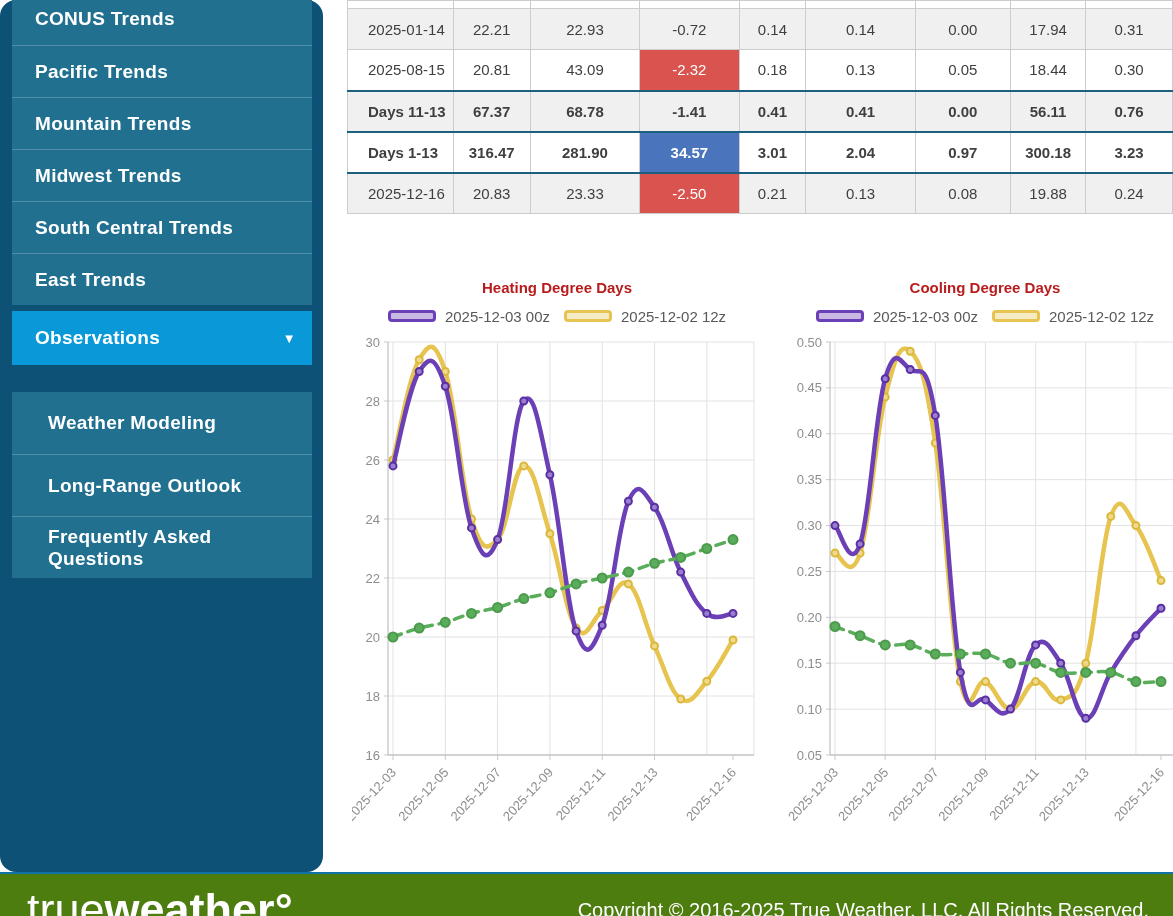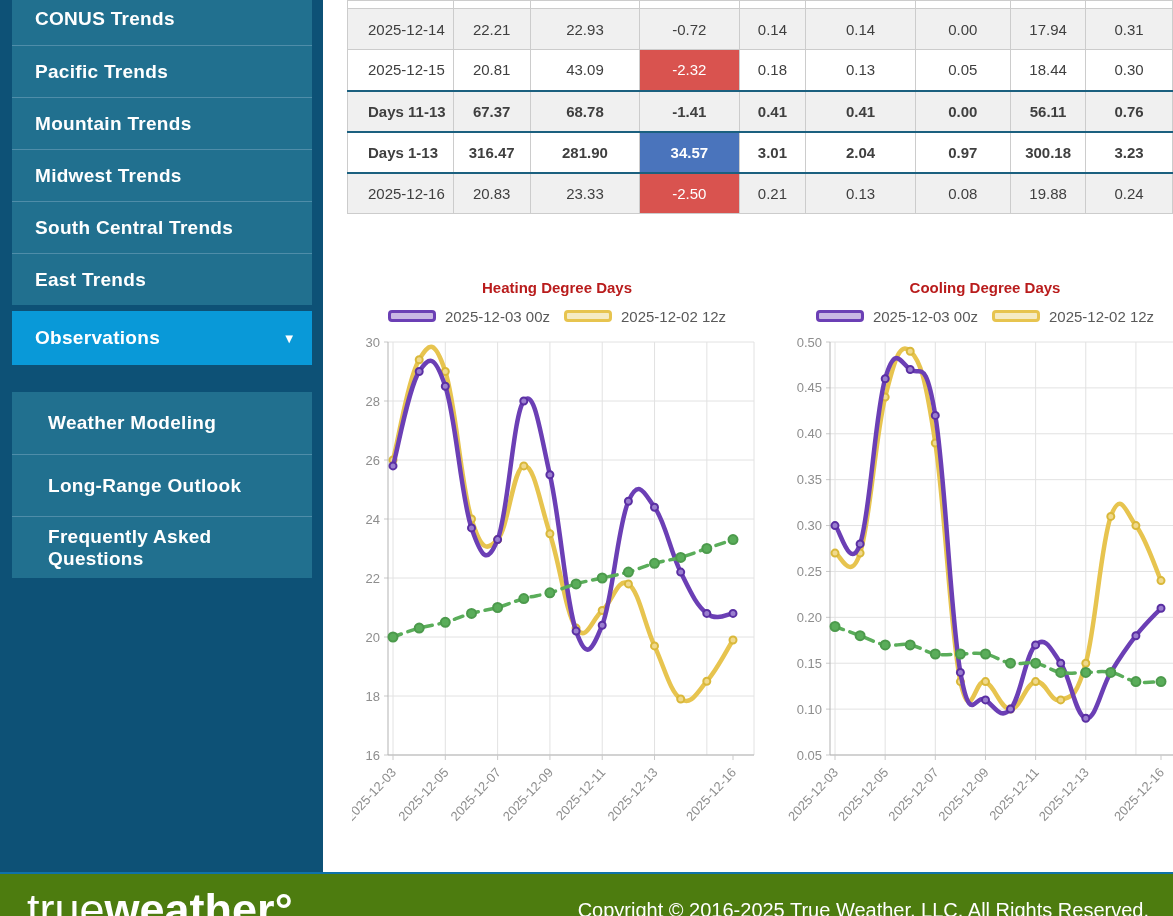--- a/index.html
+++ b/index.html
@@ -1,20 +1,20 @@
 <!DOCTYPE html>
 <html><head>
 <meta charset="utf-8">
 <style>
   * { margin:0; padding:0; box-sizing:border-box; }
   html,body { width:1173px; height:916px; overflow:hidden; }
   body { position:relative; background:#fff; font-family:"Liberation Sans",sans-serif; }
 
   
-  .sidebar { position:absolute; left:0; top:0; width:323px; height:872px; background:#0d5176; }
+  .sidebar { position:absolute; left:0; top:0; width:323px; height:872px; background:#0d5176;border-radius:16px; }
   .nav-group { position:absolute; left:12px; width:300px; }
   .nav-group.primary { top:-7px; }
   .nav-group.secondary { top:392px; }
   .nav-item { position:relative; height:52px; background:#21708f; display:flex; align-items:center;
               padding-left:23px; cursor:pointer; color:#fff; font-size:19px; font-weight:600;
               letter-spacing:.3px; }
   .nav-item + .nav-item { border-top:1px solid #4f8da9; }
   .nav-group.secondary .nav-item { height:62px;padding-left:36px; }
   .nav-item.active { background:#0999d8; height:54px; margin-top:6px; border-top:none; }
   .caret { position:absolute; right:16px; top:50%; transform:translateY(-50%); font-size:13px; }
@@ -111,32 +111,32 @@
           <td></td>
           <td></td>
           <td></td>
           <td></td>
           <td></td>
           <td></td>
           <td></td>
           <td></td>
         </tr>
         <tr class="gray ">
-          <td class="label-cell">2025-12-14</td>
+          <td class="label-cell">2025-01-14</td>
           <td>22.21</td>
           <td>22.93</td>
           <td>-0.72</td>
           <td>0.14</td>
           <td>0.14</td>
           <td>0.00</td>
           <td>17.94</td>
           <td>0.31</td>
         </tr>
         <tr class="">
-          <td class="label-cell">2025-12-15</td>
+          <td class="label-cell">2025-08-15</td>
           <td>20.81</td>
           <td>43.09</td>
           <td class="hl-red">-2.32</td>
           <td>0.18</td>
           <td>0.13</td>
           <td>0.05</td>
           <td>18.44</td>
           <td>0.30</td>
         </tr>
         <tr class="gray thick">

